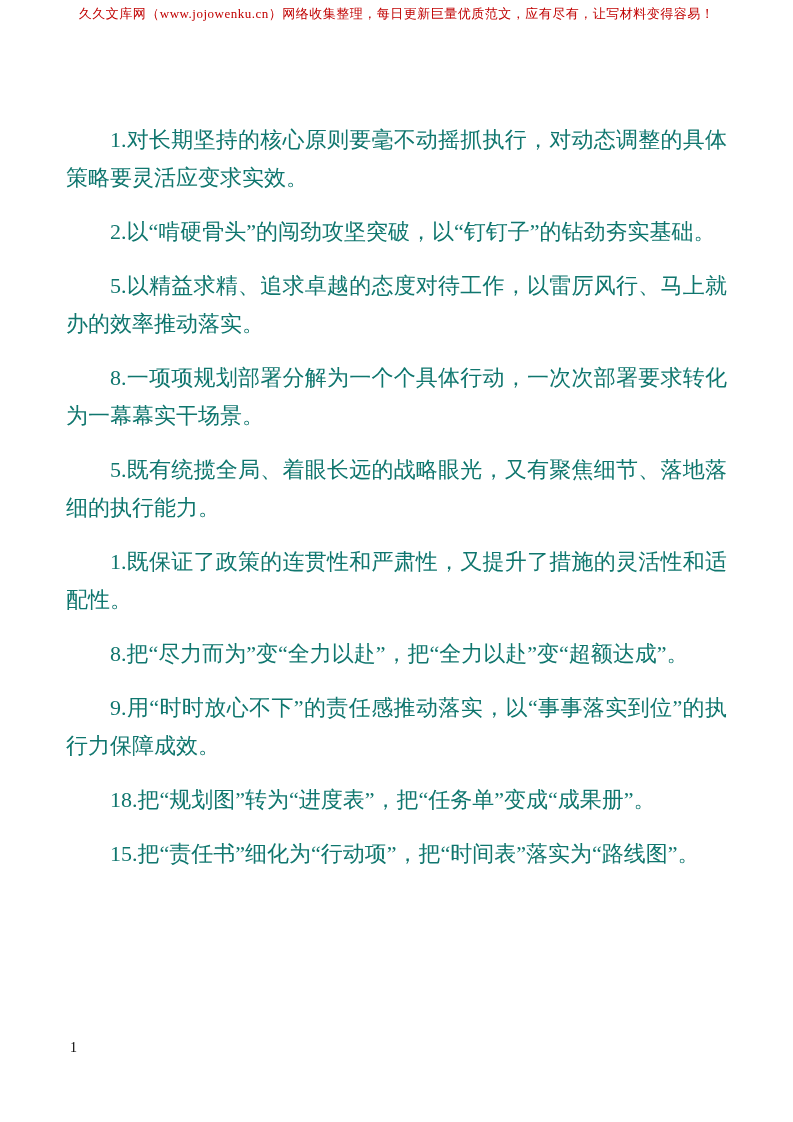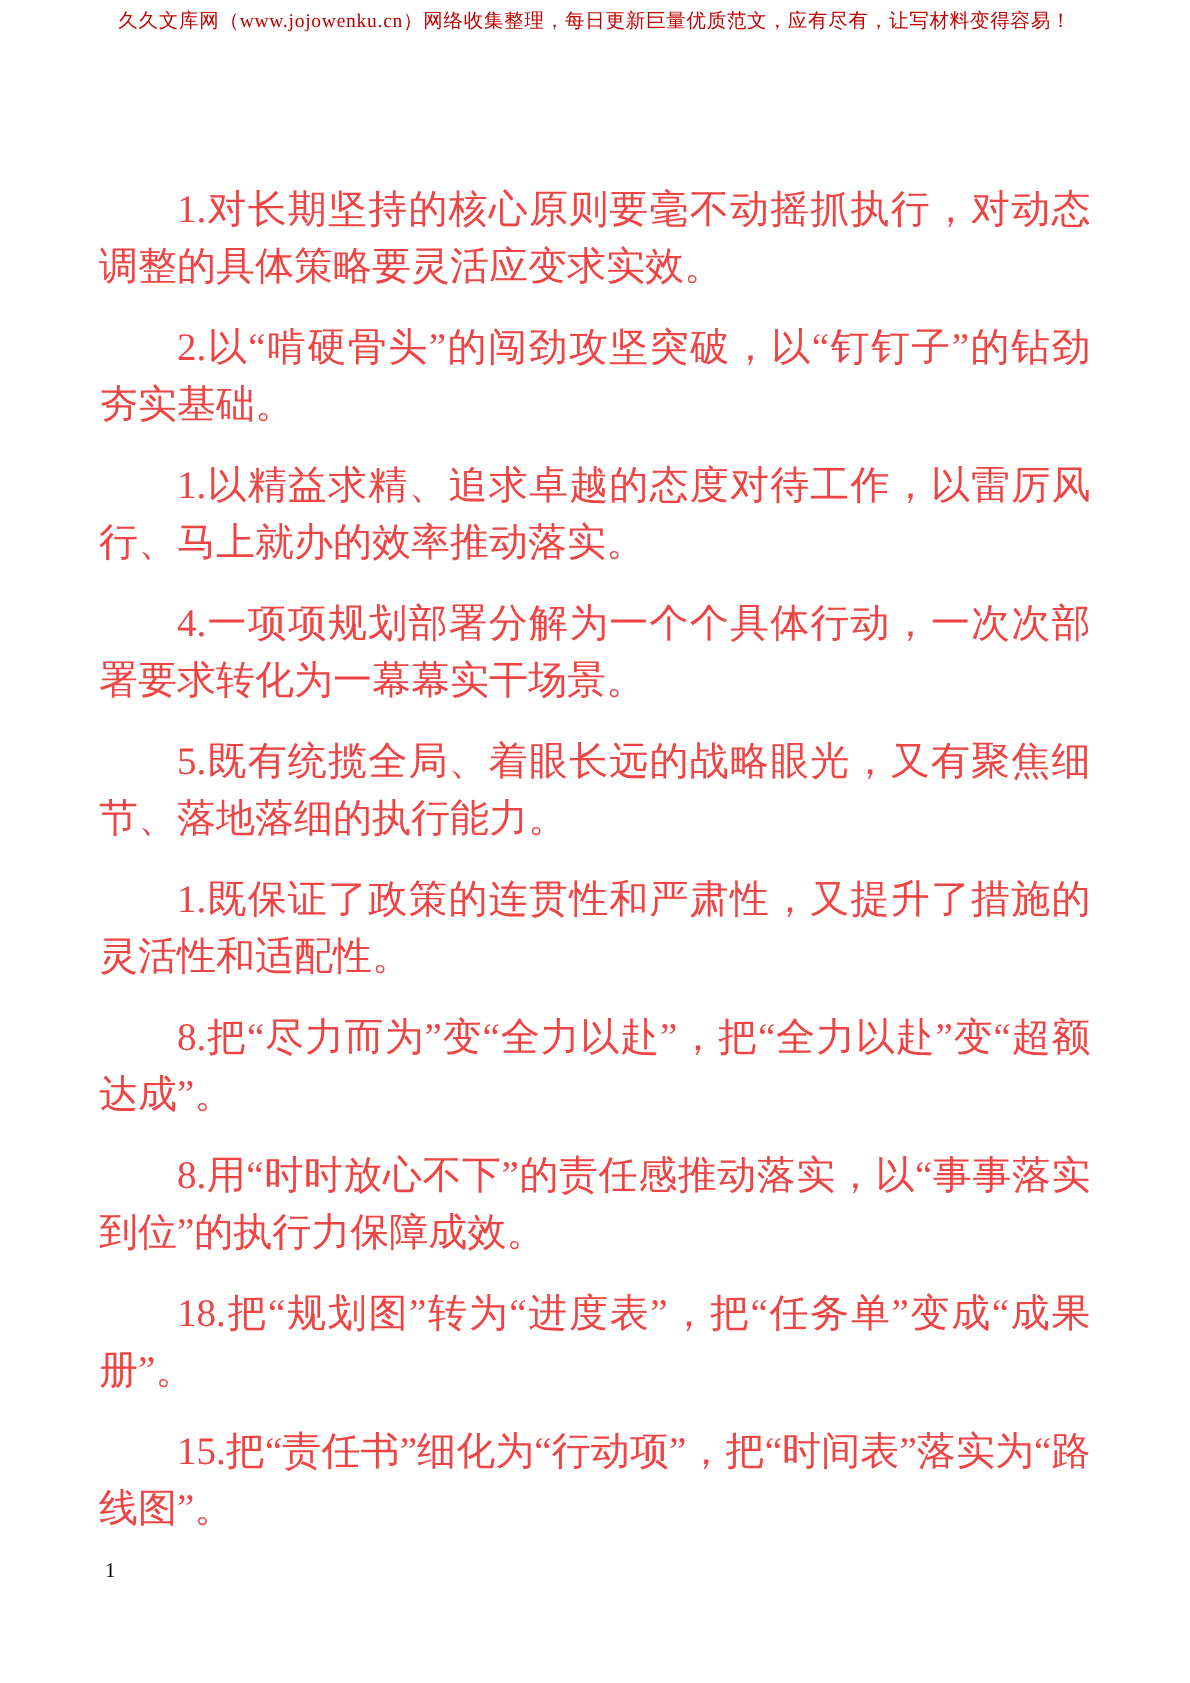--- a/index.html
+++ b/index.html
@@ -25,23 +25,23 @@
     line-height: 18px;
     color: #c00000;
     letter-spacing: 0.5px;
     white-space: nowrap;
   }
   .doc-content {
     position: absolute;
     top: 121px;
     left: 66px;
     width: 661px;
-    font-size: 26px;
+    font-size: 22px;
     line-height: 38px;
-    color: #ef4444;
+    color: #0f766e;
     text-align: justify;
   }
   .doc-content p {
     margin: 0 0 16px 0;
     text-indent: 2em;
   }
   .page-number {
     position: absolute;
     left: 70px;
     top: 1038px;
@@ -53,25 +53,25 @@
 </head>
 <body>
 
 <div class="page">
 
   <div class="doc-header">久久文库网（www.jojowenku.cn）网络收集整理，每日更新巨量优质范文，应有尽有，让写材料变得容易！</div>
 
   <div class="doc-content">
     <p>1.对长期坚持的核心原则要毫不动摇抓执行，对动态调整的具体策略要灵活应变求实效。</p>
     <p>2.以“啃硬骨头”的闯劲攻坚突破，以“钉钉子”的钻劲夯实基础。</p>
-    <p>1.以精益求精、追求卓越的态度对待工作，以雷厉风行、马上就办的效率推动落实。</p>
-    <p>4.一项项规划部署分解为一个个具体行动，一次次部署要求转化为一幕幕实干场景。</p>
+    <p>5.以精益求精、追求卓越的态度对待工作，以雷厉风行、马上就办的效率推动落实。</p>
+    <p>8.一项项规划部署分解为一个个具体行动，一次次部署要求转化为一幕幕实干场景。</p>
     <p>5.既有统揽全局、着眼长远的战略眼光，又有聚焦细节、落地落细的执行能力。</p>
     <p>1.既保证了政策的连贯性和严肃性，又提升了措施的灵活性和适配性。</p>
     <p>8.把“尽力而为”变“全力以赴”，把“全力以赴”变“超额达成”。</p>
-    <p>8.用“时时放心不下”的责任感推动落实，以“事事落实到位”的执行力保障成效。</p>
+    <p>9.用“时时放心不下”的责任感推动落实，以“事事落实到位”的执行力保障成效。</p>
     <p>18.把“规划图”转为“进度表”，把“任务单”变成“成果册”。</p>
     <p>15.把“责任书”细化为“行动项”，把“时间表”落实为“路线图”。</p>
   </div>
 
   <div class="page-number">1</div>
 
 </div>
 
 </body></html>

